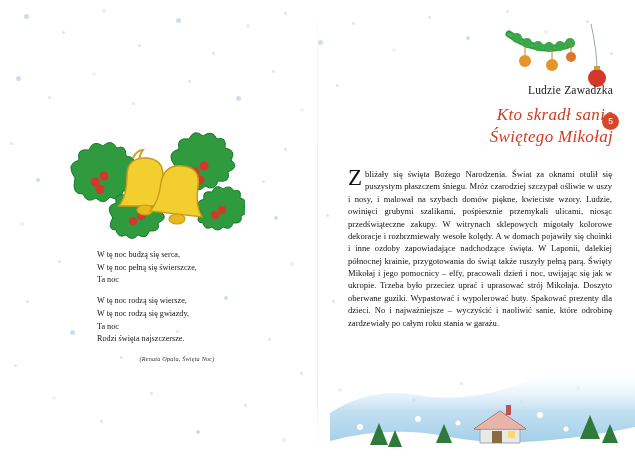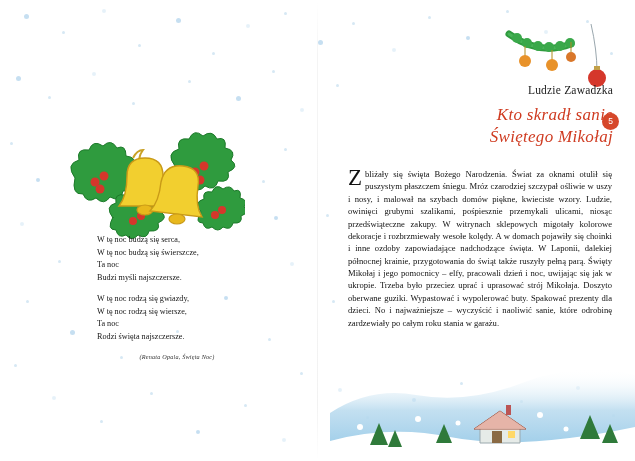--- a/index.html
+++ b/index.html
@@ -42,21 +42,21 @@
     position: absolute;
     left: 55px;
     top: 120px;
     width: 190px;
     height: 130px;
   }
 
   .poem-box {
     position: absolute;
     left: 97px;
-    top: 234px;
+    top: 249px;
     width: 160px;
     font-size: 8.2px;
     line-height: 1.55;
     color: #161616;
   }
   .poem-stanza { margin-bottom: 8px; }
   .poem-line { white-space: pre; }
   .poem-credit {
     text-align: center;
     font-size: 6.2px;
@@ -239,27 +239,26 @@
       <path d="M72,56 q0,-18 18,-18 q18,0 18,18 q0,20 8,30 l-52,0 q8,-10 8,-30 z" fill="#f2cf2f" stroke="#c99a17" stroke-width="1.4"></path>
       <ellipse cx="90" cy="90" rx="8" ry="5" fill="#e8b81c" stroke="#c99a17" stroke-width="1.2"></ellipse>
       <path d="M106,62 q4,-18 22,-16 q18,2 15,20 q-3,20 4,31 l-52,-6 q9,-9 11,-29 z" fill="#f2cf2f" stroke="#c99a17" stroke-width="1.4"></path>
       <ellipse cx="122" cy="99" rx="8" ry="5" fill="#e8b81c" stroke="#c99a17" stroke-width="1.2"></ellipse>
     </g>
   </svg>
 
   <div class="poem-box">
     <div class="poem-stanza">
       <div class="poem-line">W tę noc budzą się serca,</div>
-      <div class="poem-line">W tę noc budzą się świerszcze,</div>
+      <div class="poem-line">W tę noc pełną się świerszcze,</div>
       <div class="poem-line">Ta noc</div>
-      <div class="poem-line">Budzi myśli najszczersze.</div>
     </div>
     <div class="poem-stanza">
+      <div class="poem-line">W tę noc rodzą się wiersze,</div>
       <div class="poem-line">W tę noc rodzą się gwiazdy,</div>
-      <div class="poem-line">W tę noc rodzą się wiersze,</div>
       <div class="poem-line">Ta noc</div>
       <div class="poem-line">Rodzi święta najszczersze.</div>
     </div>
     <div class="poem-credit">(Renata Opala, Święta Noc)</div>
   </div>
 
   <svg class="garland" viewBox="0 0 120 110">
     <path d="M4,16 q30,22 62,10" fill="none" stroke="#2f9b3e" stroke-width="7" stroke-linecap="round"></path>
     <path d="M4,16 q30,22 62,10" fill="none" stroke="#47b356" stroke-width="3" stroke-linecap="round"></path>
     <g fill="#3aa84a">

